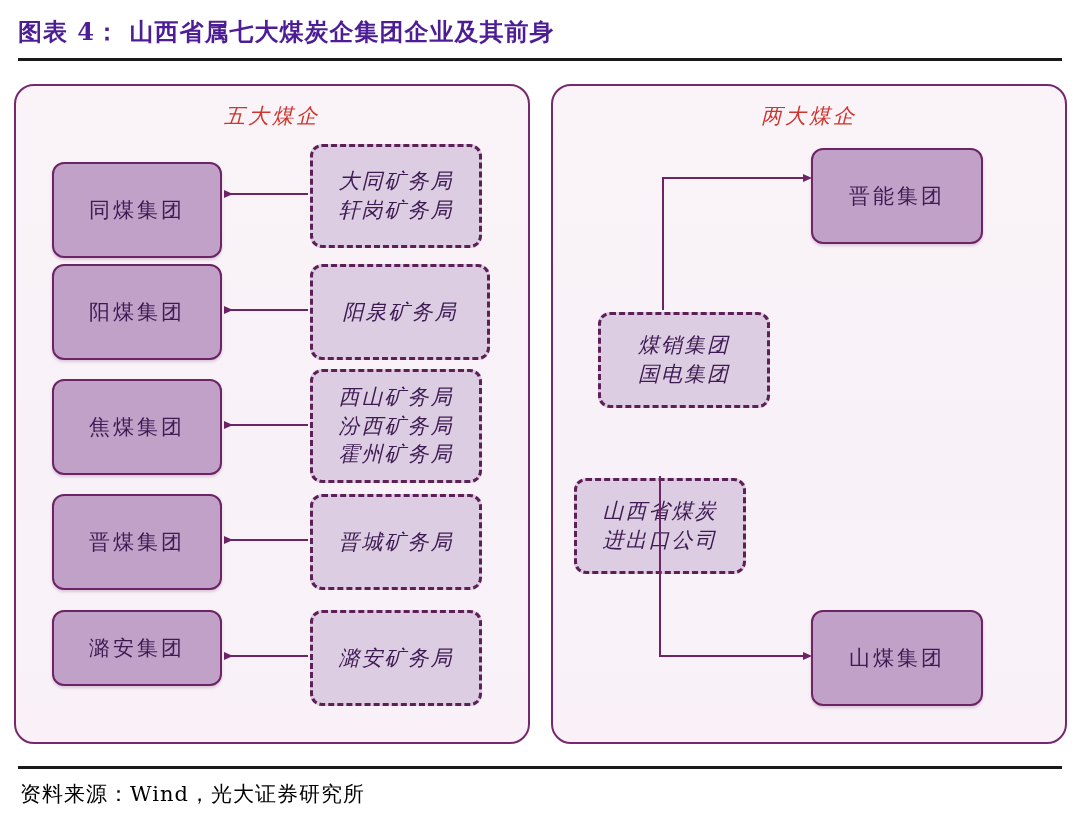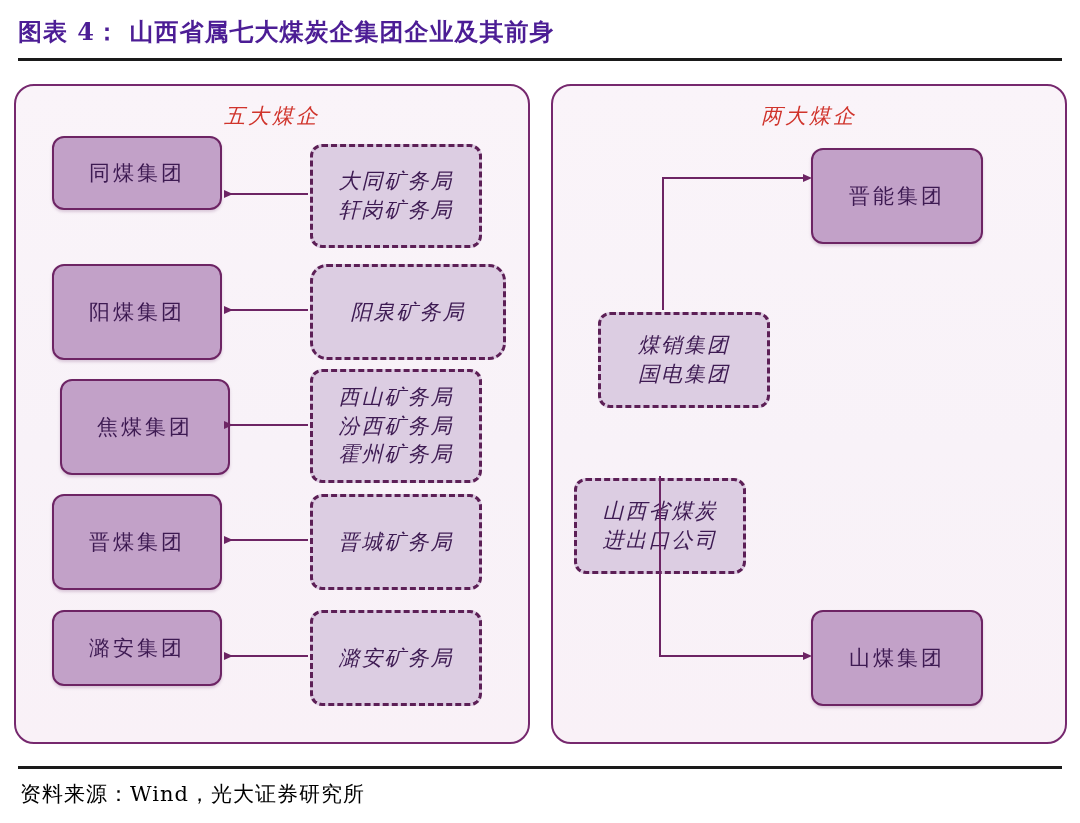--- a/index.html
+++ b/index.html
@@ -142,29 +142,29 @@
 <body>
 
 <div id="figure-header">
   <div id="figure-title">图表 4： 山西省属七大煤炭企集团企业及其前身</div>
   <div id="header-rule"></div>
 </div>
 
 <div class="panel" id="panel-left">
   <div class="panel-heading">五大煤企</div>
 
-  <div class="node solid" style="left:36px; top:50px; width:170px; height:74px;">同煤集团</div>
+  <div class="node solid" style="left:36px; top:76px; width:170px; height:96px;">同煤集团</div>
   <div class="node solid" style="left:36px; top:178px; width:170px; height:96px;">阳煤集团</div>
-  <div class="node solid" style="left:44px; top:293px; width:170px; height:96px;">焦煤集团</div>
+  <div class="node solid" style="left:36px; top:293px; width:170px; height:96px;">焦煤集团</div>
   <div class="node solid" style="left:36px; top:408px; width:170px; height:96px;">晋煤集团</div>
   <div class="node solid" style="left:36px; top:524px; width:170px; height:76px;">潞安集团</div>
 
   <div class="node dashed" style="left:294px; top:58px; width:172px; height:104px;">大同矿务局
 轩岗矿务局</div>
-  <div class="node dashed" style="left:294px; top:178px; width:196px; height:96px;border-radius:17px;">阳泉矿务局</div>
+  <div class="node dashed" style="left:294px; top:178px; width:180px; height:96px;">阳泉矿务局</div>
   <div class="node dashed" style="left:294px; top:283px; width:172px; height:114px;">西山矿务局
 汾西矿务局
 霍州矿务局</div>
   <div class="node dashed" style="left:294px; top:408px; width:172px; height:96px;">晋城矿务局</div>
   <div class="node dashed" style="left:294px; top:524px; width:172px; height:96px;">潞安矿务局</div>
 </div>
 
 <div class="panel" id="panel-right">
   <div class="panel-heading">两大煤企</div>
 

